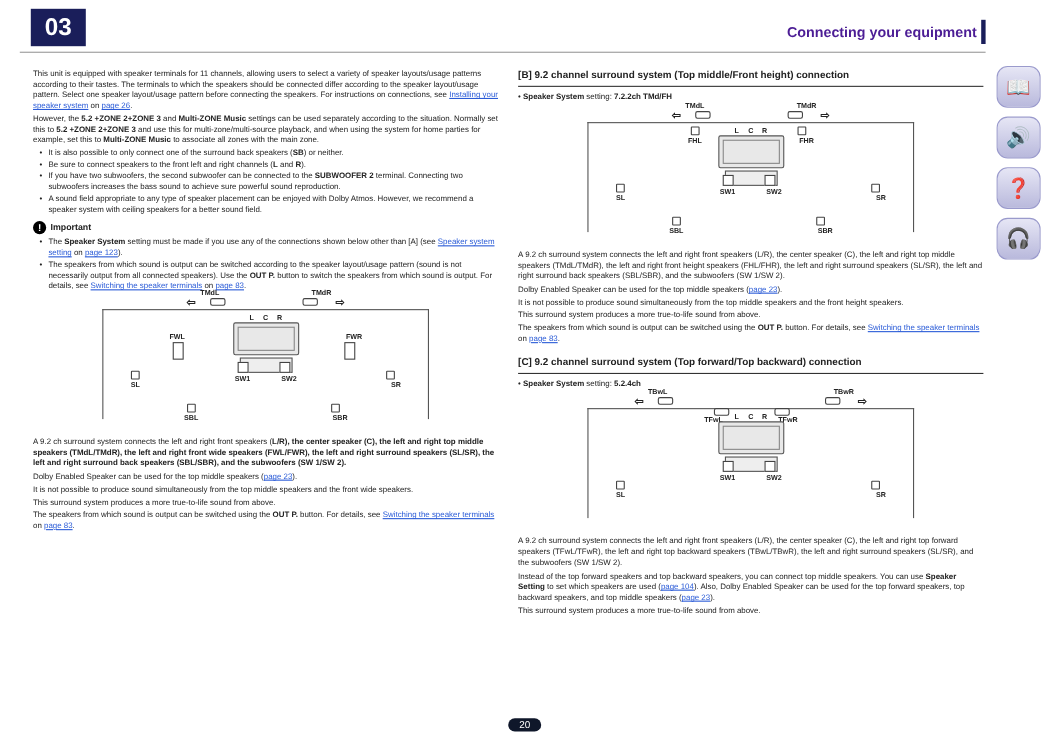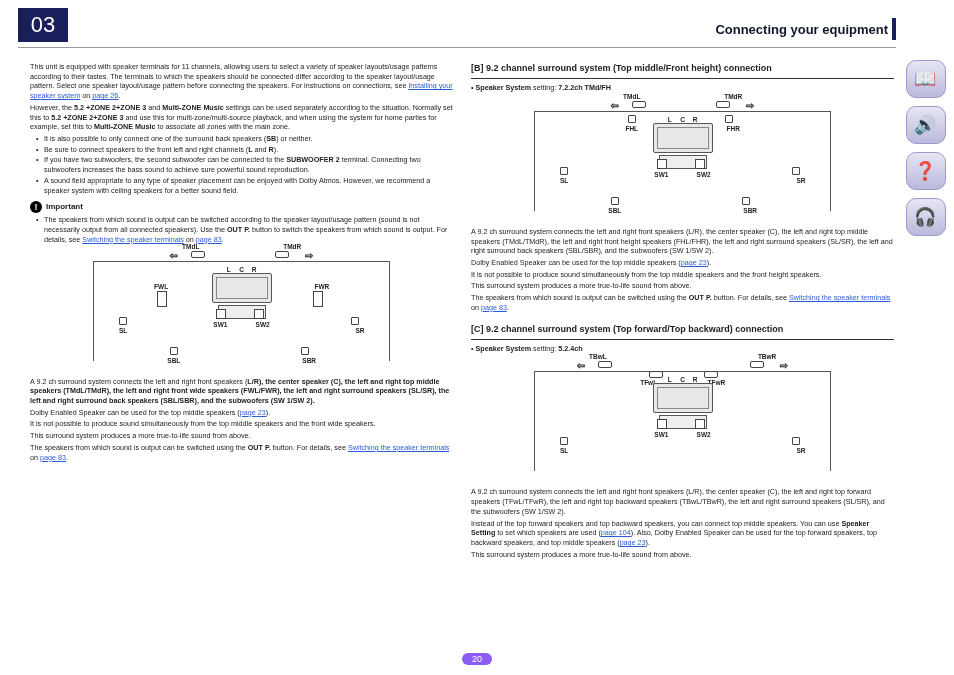--- a/index.html
+++ b/index.html
@@ -13,39 +13,39 @@
     color: #000;
   }
   .header {
     position: relative;
     height: 36px;
     border-bottom: 1px solid #999;
     margin: 12px 58px 0 18px;
   }
   .chapter-badge {
     position: absolute;
-    left: 0;
+    left: 10px;
     top: -4px;
     width: 50px;
     height: 34px;
     background: #1a1e5a;
     color: #fff;
     font-size: 22px;
-    font-weight: normal;
+    font-weight: bold;
     display: flex;
     align-items: center;
     justify-content: center;
   }
   .header-title {
     position: absolute;
     right: 0;
     top: 6px;
     font-size: 13px;
     font-weight: bold;
-    color: #0f172a;
+    color: #4c1d95;
     padding-right: 4px;
     border-right: 4px solid #1a1e5a;
     height: 22px;
     display: flex;
     align-items: center;
   }
   .content {
     display: flex;
     gap: 18px;
     padding: 14px 60px 0 30px;
@@ -99,21 +99,21 @@
     border: 1px solid #9a9acc;
     display:flex; align-items:center; justify-content:center;
     color:#333;
     font-size:18px;
   }
   .page-badge {
     position: absolute;
     bottom: 10px;
     left: 50%;
     transform: translateX(-50%);
-    background: #8b5cf6;
+    background: #0f172a;
     color: #fff;
     font-size: 9px;
     padding: 1px 10px;
     border-radius: 8px;
   }
   b { font-weight: bold; }
   .setting-line { margin: 2px 0 4px 0; }
   .setting-line::before { content: "• "; }
 
   
@@ -152,20 +152,21 @@
       <li><span>Be sure to connect speakers to the front left and right channels (</span><b>L</b><span> and </span><b>R</b><span>).</span></li>
       <li><span>If you have two subwoofers, the second subwoofer can be connected to the </span><b>SUBWOOFER 2</b><span> terminal. Connecting two subwoofers increases the bass sound to achieve sure powerful sound reproduction.</span></li>
       <li><span>A sound field appropriate to any type of speaker placement can be enjoyed with Dolby Atmos. However, we recommend a speaker system with ceiling speakers for a better sound field.</span></li>
     </ul>
 
     <div class="important-row">
       <div class="important-icon">!</div>
       <div class="important-label">Important</div>
     </div>
     <ul class="bul">
+      <li><span>The </span><b>Speaker System</b><span> setting must be made if you use any of the connections shown below other than [A] (see </span><a class="lnk">Speaker system setting</a><span> on </span><a class="lnk">page 123</a><span>).</span></li>
       <li><span>The speakers from which sound is output can be switched according to the speaker layout/usage pattern (sound is not necessarily output from all connected speakers). Use the </span><b>OUT P.</b><span> button to switch the speakers from which sound is output. For details, see </span><a class="lnk">Switching the speaker terminals</a><span> on </span><a class="lnk">page 83</a><span>.</span></li>
     </ul>
 
 
     <div class="spk-diagram">
       <div class="room-line" style="left:15%; right:15%; top:14px;"></div>
       <div class="room-v" style="left:15%; top:14px; height:100px;"></div>
       <div class="room-v" style="right:15%; top:14px; height:100px;"></div>
       <div class="ceil" style="left:38%; top:4px;"></div>
         <div class="lbl" style="left:38%; top:-4px;">TMdL</div>

